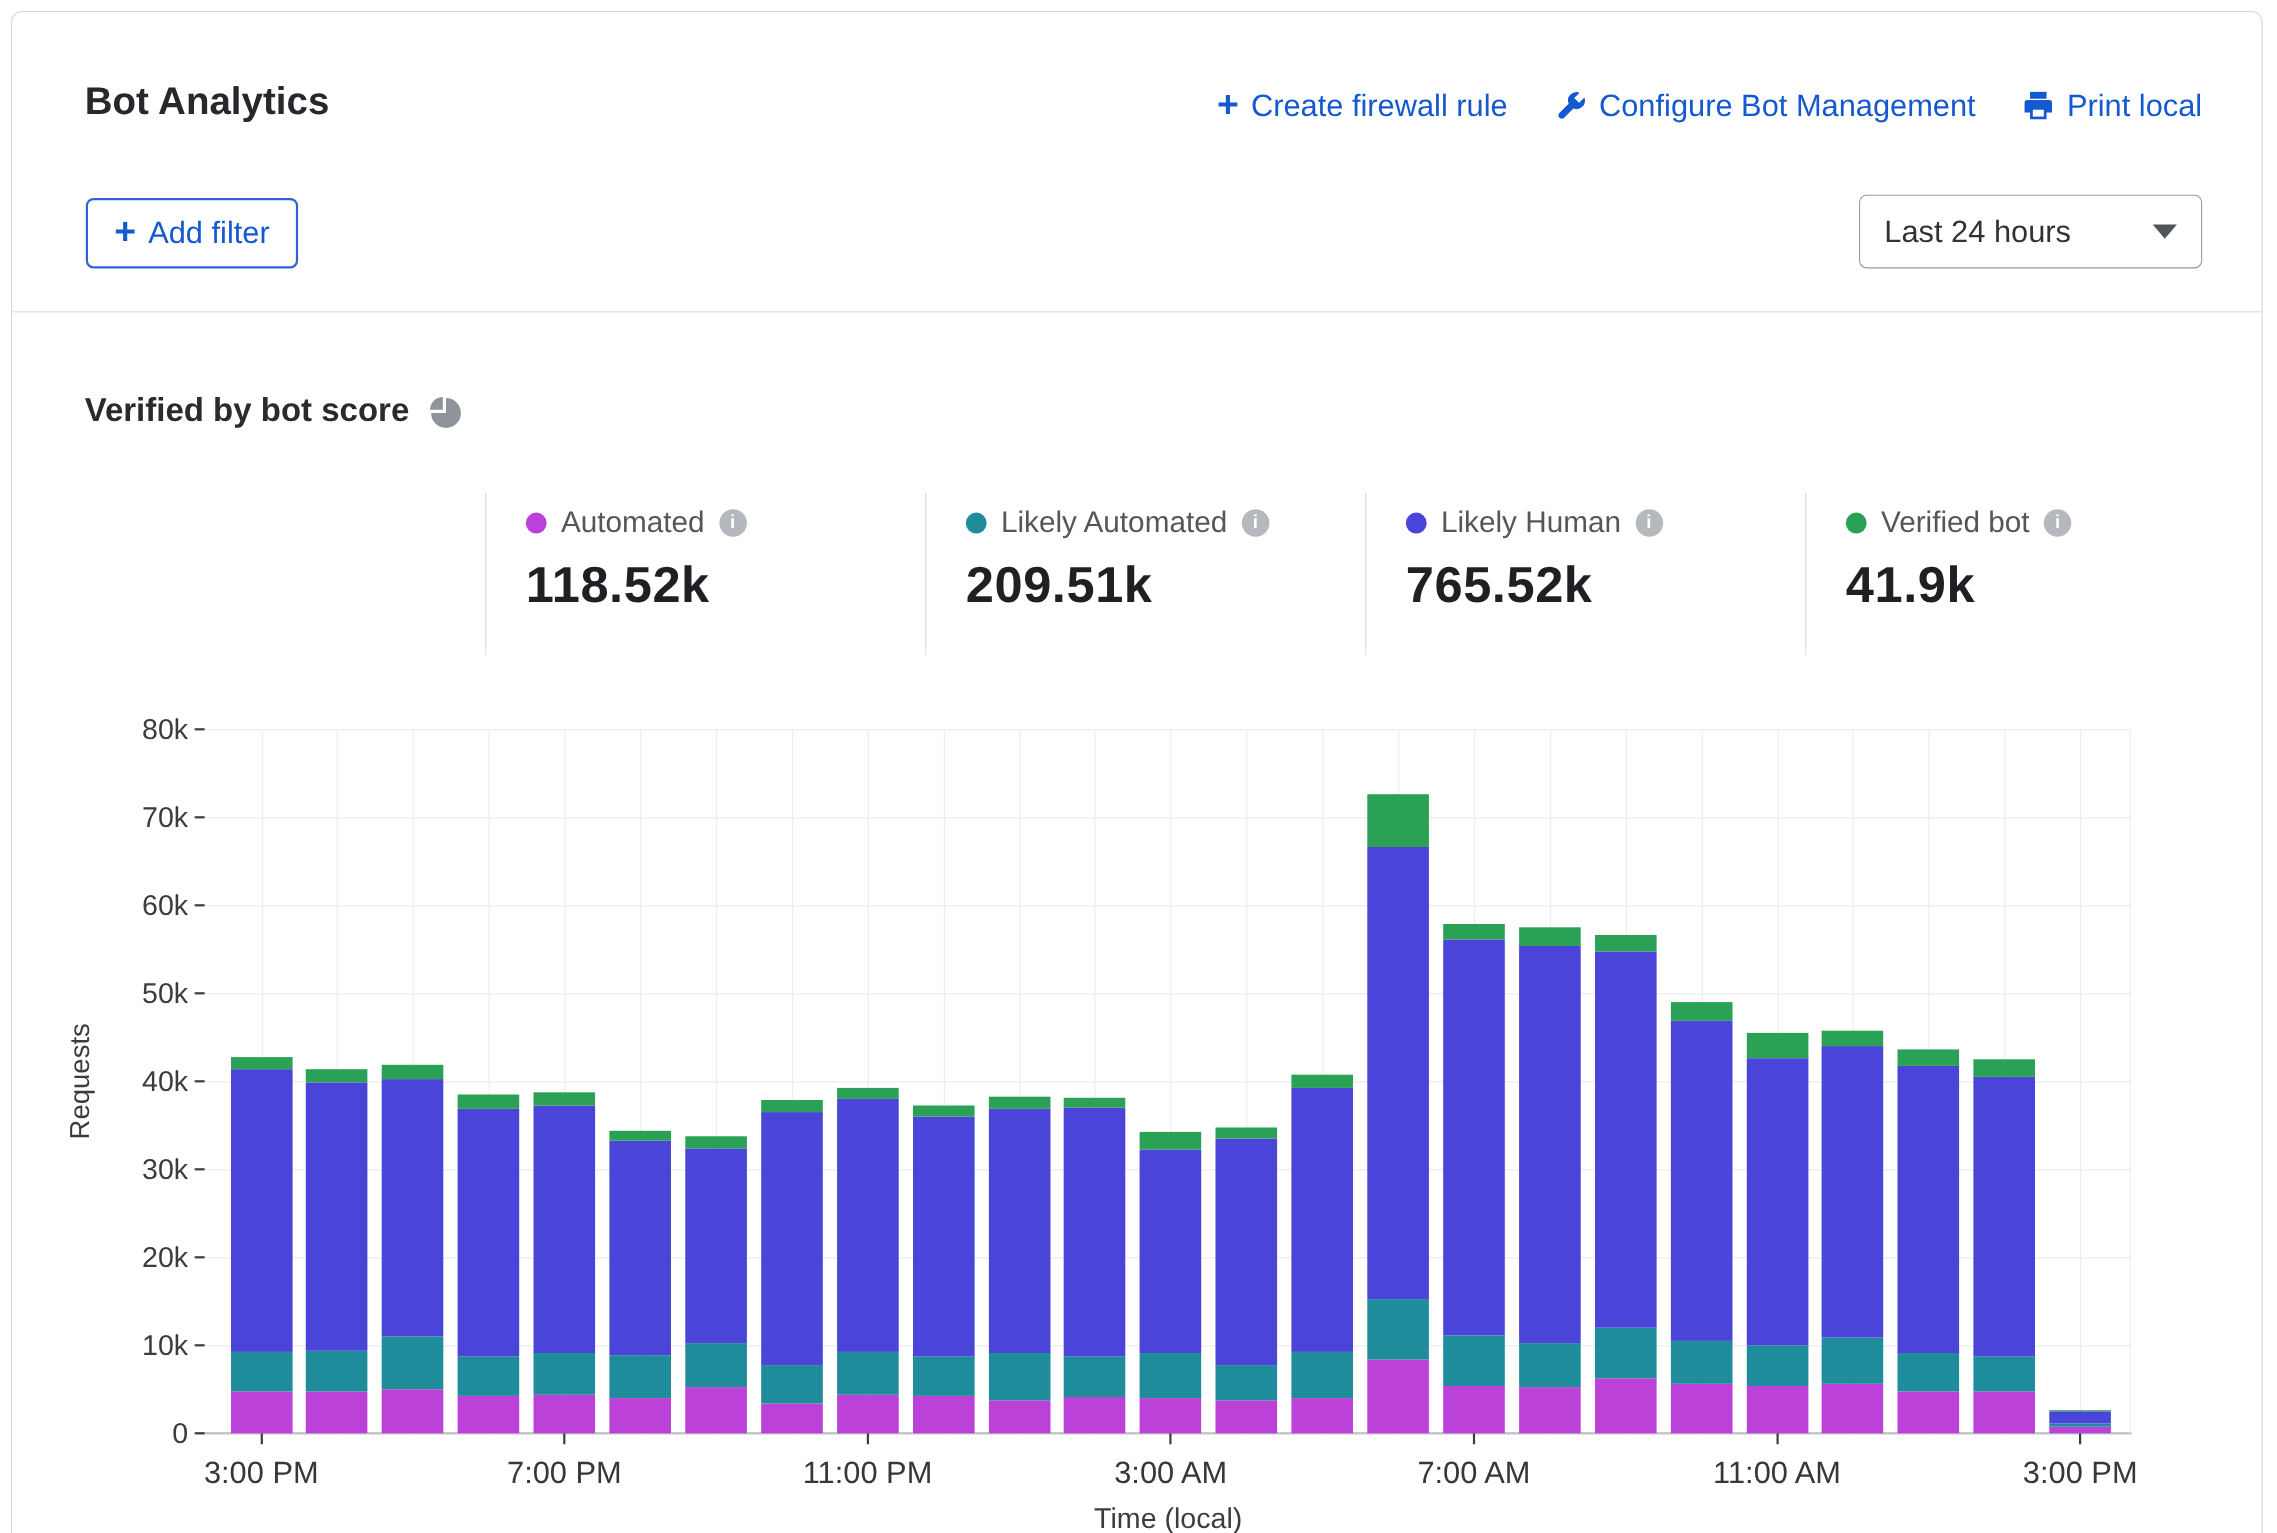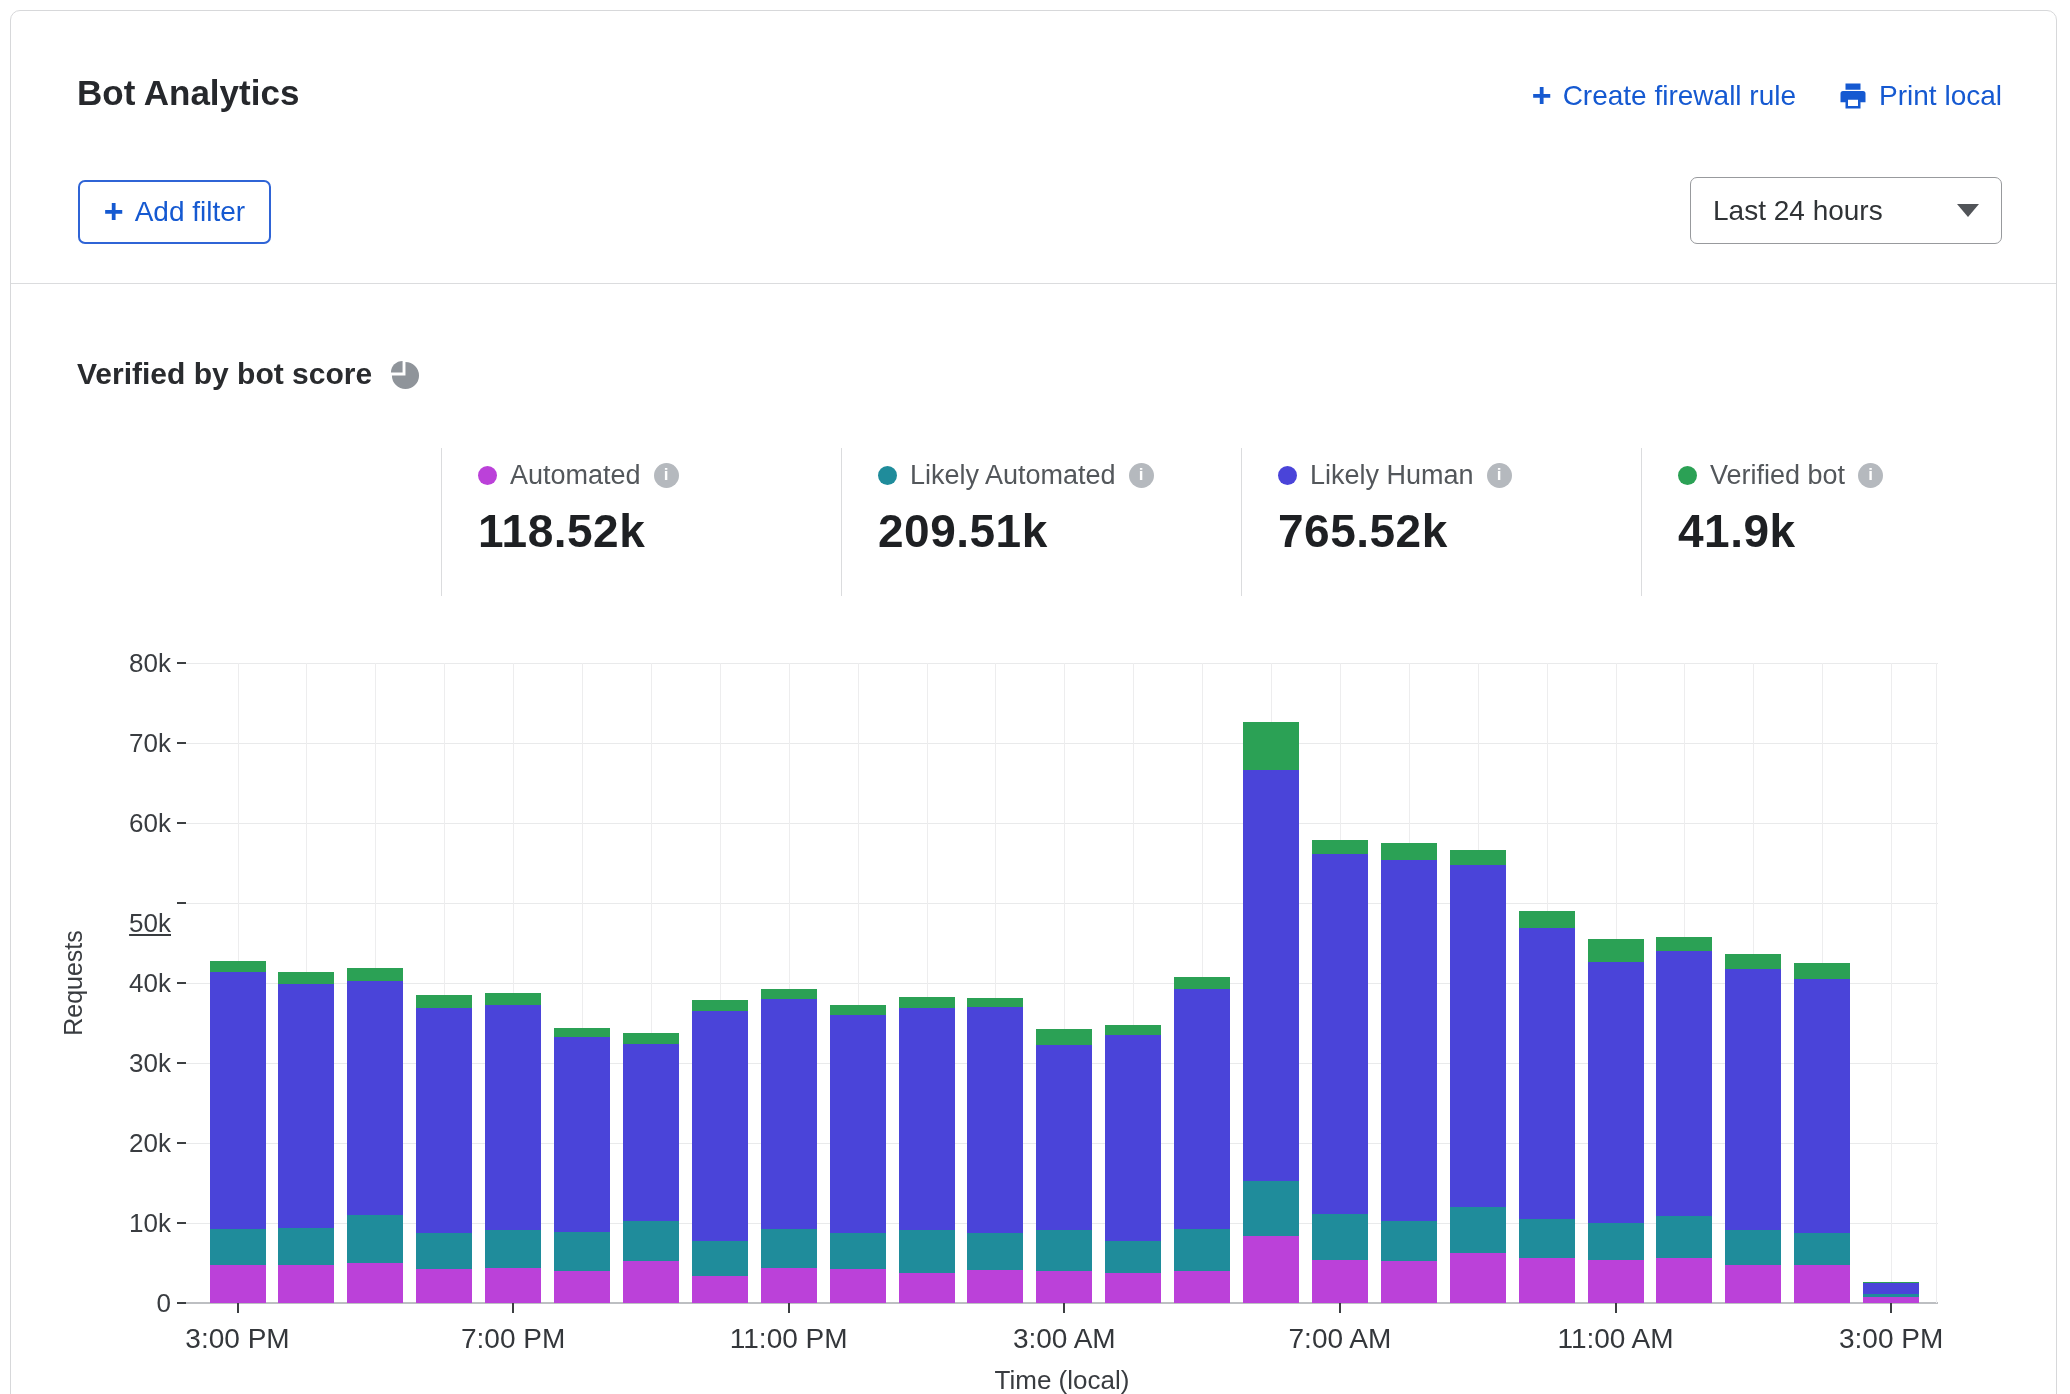--- a/index.html
+++ b/index.html
@@ -47,20 +47,28 @@
 <body>
 
 <div class="card">
 
   <div class="page-title">Bot Analytics</div>
 
   <div class="actions">
     <a class="action-link">
       <span class="plus-glyph">+</span>
       <span>Create firewall rule</span>
+    </a>
+    <a class="action-link">
+      <span>
+        <svg width="30" height="30" viewBox="0 0 24 24" fill="#1559d1">
+          <path d="M21.9 6.1a6.2 6.2 0 0 1-8 8l-6.9 6.9a2.5 2.5 0 0 1-3.5-3.5l6.9-6.9a6.2 6.2 0 0 1 8-8l-3.9 3.9 3.5 3.5 3.9-3.9z"></path>
+        </svg>
+      </span>
+      <span>Configure Bot Management</span>
     </a>
     <a class="action-link">
       <span>
         <svg width="30" height="30" viewBox="0 0 24 24" fill="#1559d1">
           <rect x="6" y="2" width="12" height="5"></rect>
           <path d="M4 8h16a2 2 0 0 1 2 2v7h-4v5H6v-5H2v-7a2 2 0 0 1 2-2z"></path>
           <rect x="8" y="15" width="8" height="5" fill="#ffffff"></rect>
         </svg>
       </span>
       <span>Print local</span>
@@ -280,21 +288,21 @@
       <div class="bar-seg" style="left: 1677.1px; bottom: 20px; height: 0.8px; background: rgb(43, 161, 85);"></div>
     </div>
 
   <div class="xaxis-title">Time (local)</div>
 
 <div class="ylab" style="top: 1276px;">0</div>
     <div class="ylab" style="top: 1196px;">10k</div>
     <div class="ylab" style="top: 1116px;">20k</div>
     <div class="ylab" style="top: 1036px;">30k</div>
     <div class="ylab" style="top: 956px;">40k</div>
-    <div class="ylab" style="top: 896px; text-decoration: underline;">50k</div>
+    <div class="ylab" style="top: 876px;">50k</div>
     <div class="ylab" style="top: 796px;">60k</div>
     <div class="ylab" style="top: 716px;">70k</div>
     <div class="ylab" style="top: 636px;">80k</div>
     <div class="xtick" style="left: 226.5px;"></div>
     <div class="xlab" style="left: 226.5px;">3:00 PM</div>
     <div class="xtick" style="left: 502.1px;"></div>
     <div class="xlab" style="left: 502.1px;">7:00 PM</div>
     <div class="xtick" style="left: 777.7px;"></div>
     <div class="xlab" style="left: 777.7px;">11:00 PM</div>
     <div class="xtick" style="left: 1053.3px;"></div>

